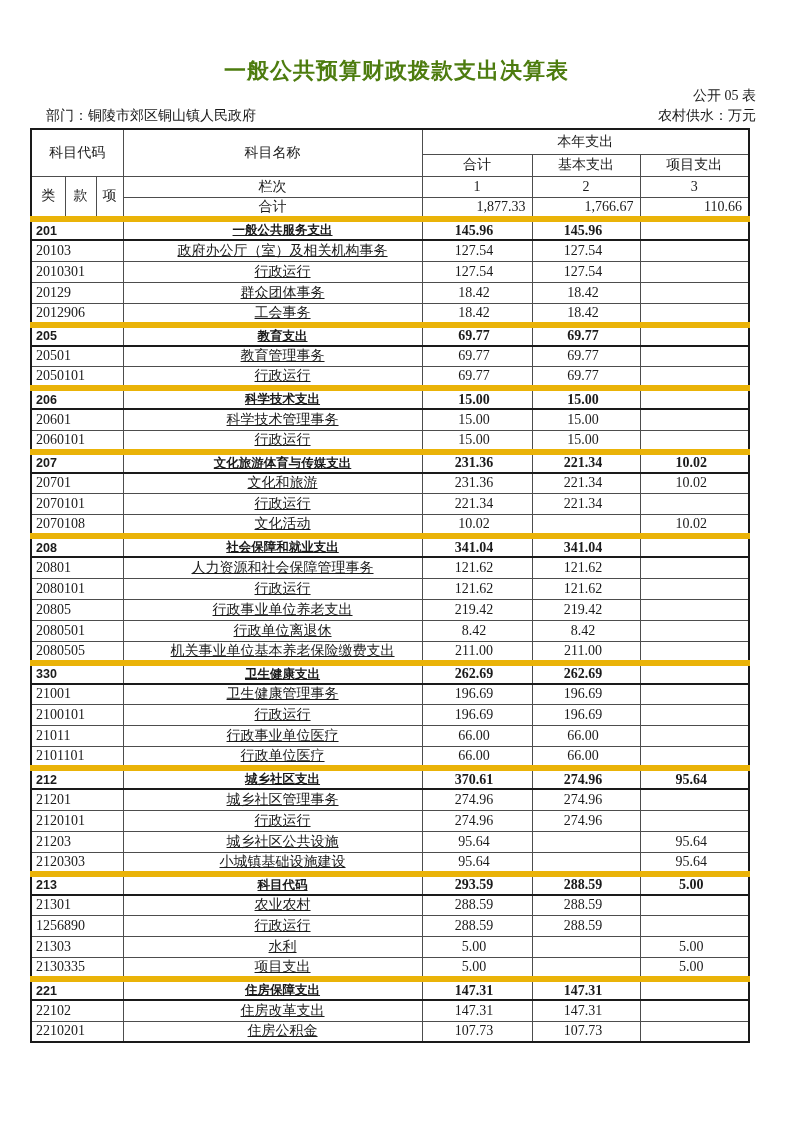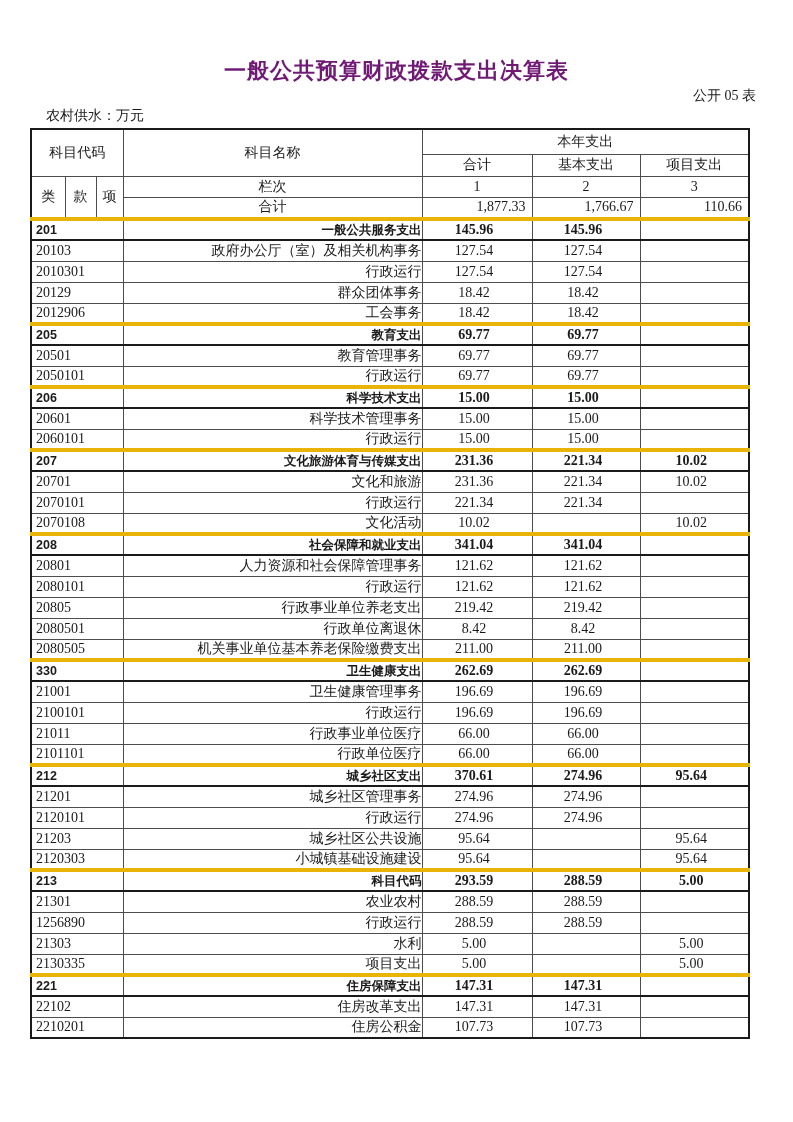--- a/index.html
+++ b/index.html
@@ -15,21 +15,21 @@
     background: #ffffff;
     overflow: hidden;
   }
   .doc-title {
     margin-top: 56px;
     text-align: center;
     font-family: "Liberation Sans", sans-serif;
     font-weight: bold;
     font-size: 22px;
     letter-spacing: 1px;
-    color: #701a75;
+    color: #4d7c0f;
   }
   .meta-line-1 {
     width: 718px;
     margin: 1px auto 0 38px;
     text-align: right;
     font-size: 14px;
   }
   .meta-line-2 {
     width: 718px;
     margin: 2px auto 0 38px;
@@ -64,48 +64,50 @@
     font-family: "Liberation Sans", sans-serif;
     font-weight: bold;
     font-size: 14px;
   }
   tbody td { height: 21px; font-size: 12.5px; }
   tbody td.code {
     text-align: left;
     padding-left: 4px;
   }
   tbody td.name {
-    text-align: right;
+    text-align: center;
     padding-left: 20px;
+    text-decoration: underline;
   }
   td.num, thead td.num {
     text-align: right;
     padding-right: 6px;
   }
   tbody tr.section td {
-    border-top: 4px solid #eab308;
+    border-top: 6px solid #eab308;
     border-bottom: 2px solid #1a1a1a;
     font-weight: bold;
   }
   tbody tr.section td.name,
   tbody tr.section td.code {
     font-family: "Liberation Sans", sans-serif;
     font-size: 12.5px;
   }
 </style>
 </head>
 <body>
 
 <div class="page">
 
   <div class="doc-title">一般公共预算财政拨款支出决算表</div>
 
   <div class="meta-line-1">公开 05 表</div>
 
   <div class="meta-line-2">
+    <span>部门：铜陵市郊区铜山镇人民政府</span>
     <span>农村供水：万元</span>
   </div>
 
   <table class="budget">
     <colgroup>
       <col style="width:34px">
         <col style="width:31px">
         <col style="width:27px">
       <col style="width:299px">
         <col style="width:110px">

